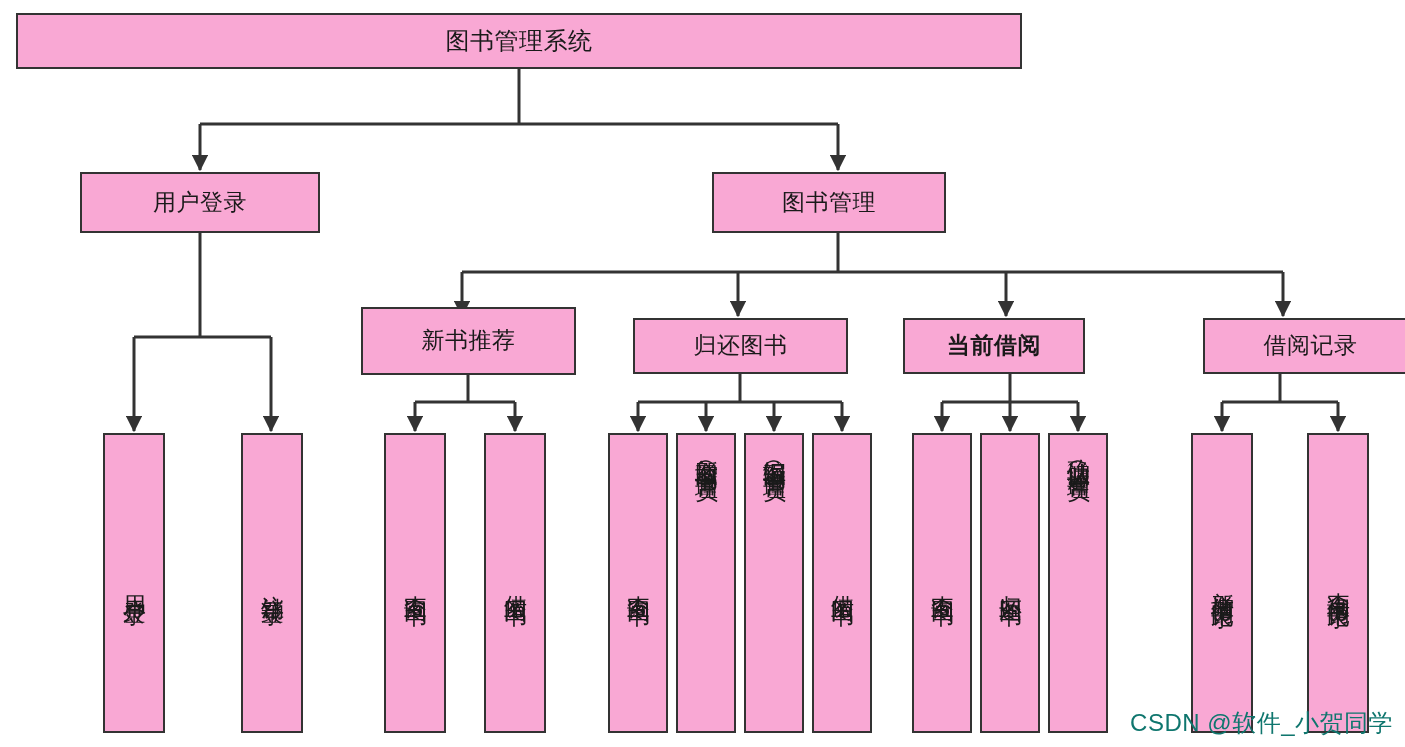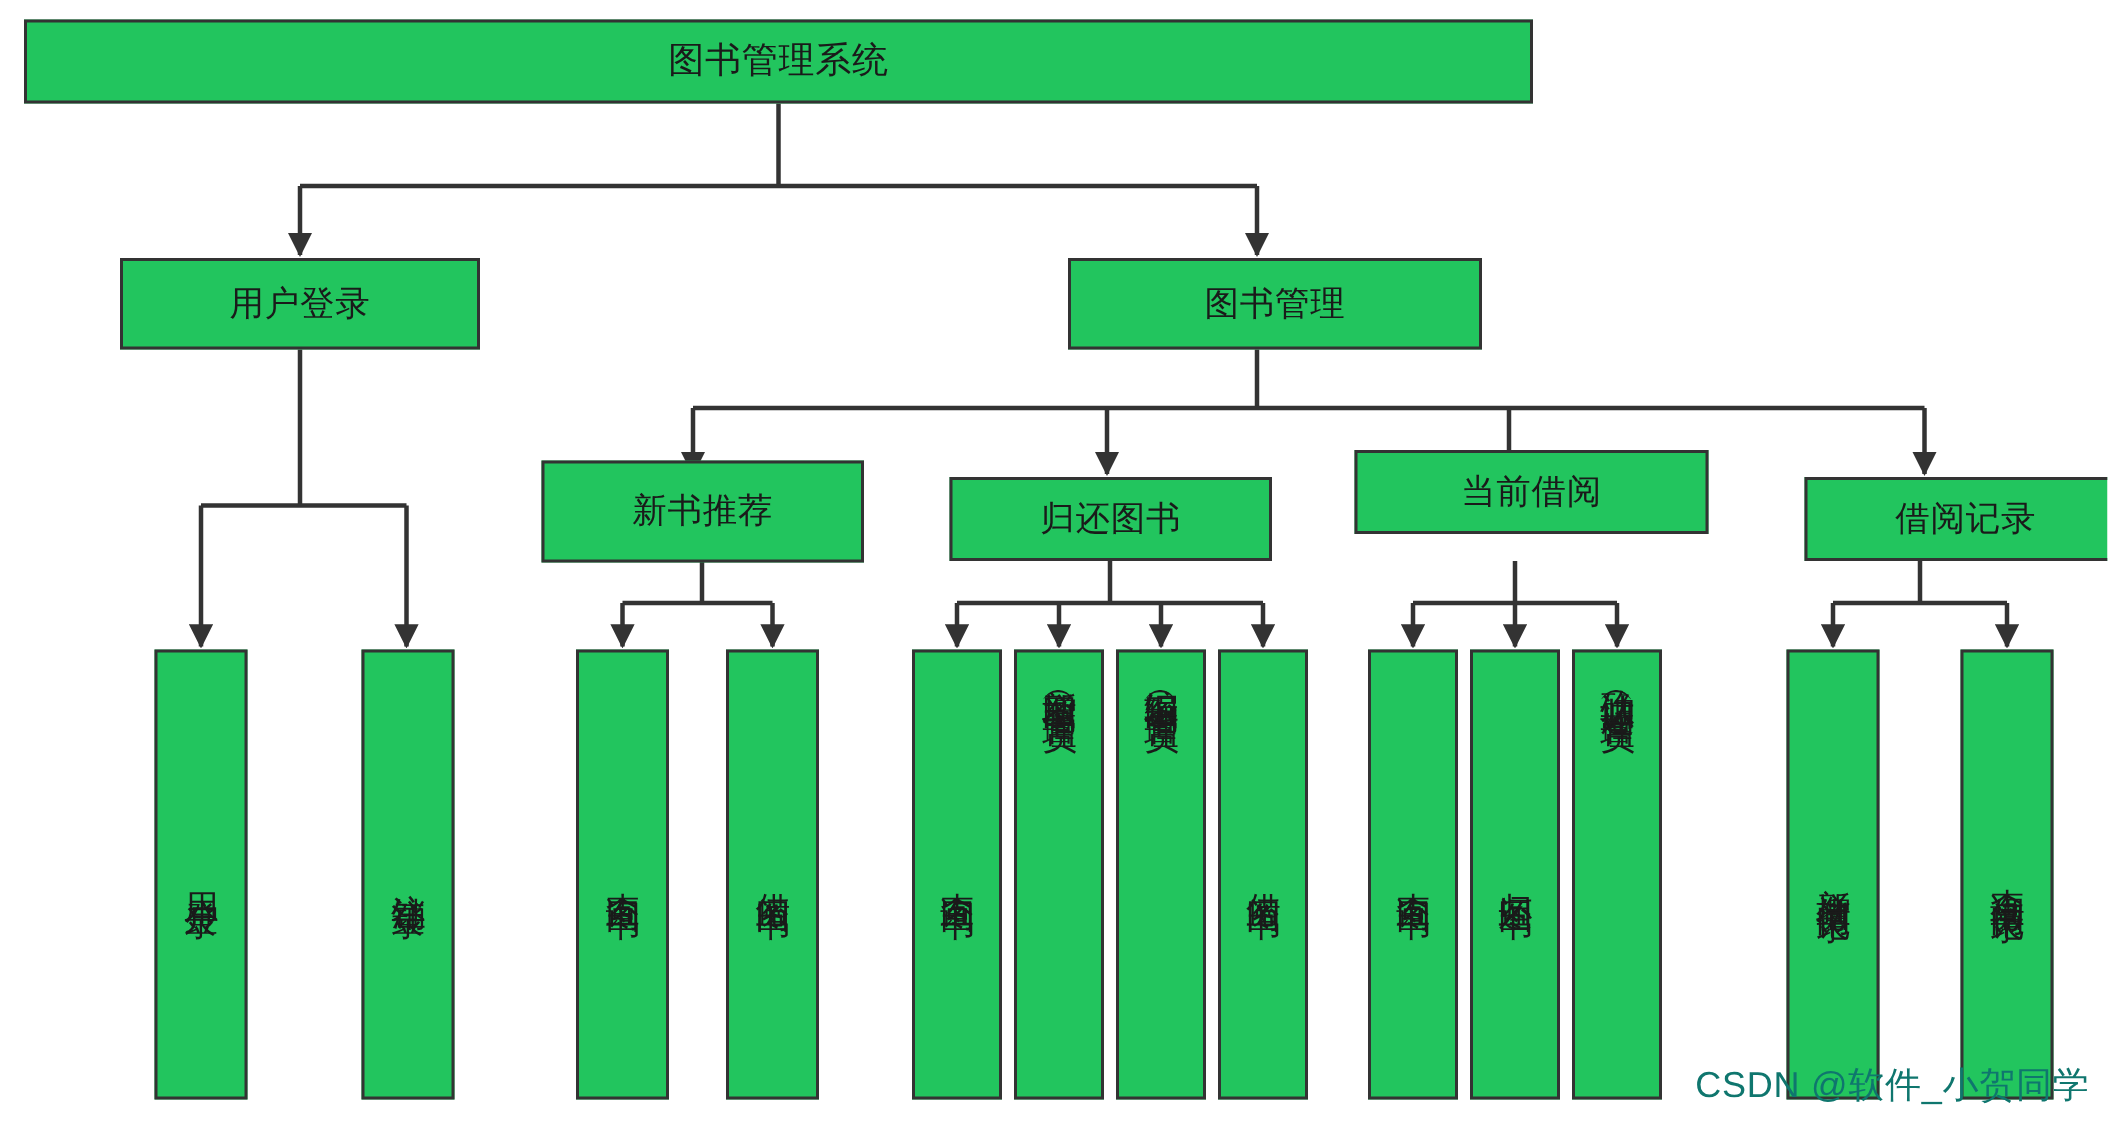--- a/index.html
+++ b/index.html
@@ -21,21 +21,21 @@
     position: absolute;
     left: 0;
     top: 0;
     width: 1405px;
     height: 747px;
   }
   .node {
     position: absolute;
     box-sizing: border-box;
     border: 2.5px solid #333333;
-    background: #22c55e;
+    background: #f9a8d4;
     display: flex;
     align-items: center;
     justify-content: center;
     color: #1a1a1a;
   }
   .node.h {
     font-size: 23px;
     line-height: 1.1;
     letter-spacing: 0.5px;
   }
@@ -121,27 +121,27 @@
       <path d="M 1222 402 L 1338 402"></path>
       <path d="M 1222 402 L 1222 431" marker-end="url(#arrow)"></path>
       <path d="M 1338 402 L 1338 431" marker-end="url(#arrow)"></path>
     </g>
   </svg>
 
   <div class="node h root" style="left:16px; top:13px; width:1006px; height:56px;">图书管理系统</div>
 
   <div class="node h" style="left:80px; top:172px; width:240px; height:61px;">用户登录</div>
 
-  <div class="node h" style="left:712px; top:172px; width:276px; height:61px;">图书管理</div>
+  <div class="node h" style="left:712px; top:172px; width:234px; height:61px;">图书管理</div>
 
   <div class="node h" style="left:361px; top:307px; width:215px; height:68px;">新书推荐</div>
 
   <div class="node h" style="left:633px; top:318px; width:215px; height:56px;">归还图书</div>
 
-  <div class="node h" style="left:903px; top:300px; width:236px; height:56px;">当前借阅</div>
+  <div class="node h" style="left:903px; top:318px; width:182px; height:56px;font-weight:bold;">当前借阅</div>
 
   <div class="node h" style="left:1203px; top:318px; width:215px; height:56px;">借阅记录</div>
 
   <div class="node v" style="left:103px; top:433px; width:62px; height:300px;">
     <span class="vtext">用户登录</span>
   </div>
 
   <div class="node v" style="left:241px; top:433px; width:62px; height:300px;">
     <span class="vtext">注销登录</span>
   </div>

